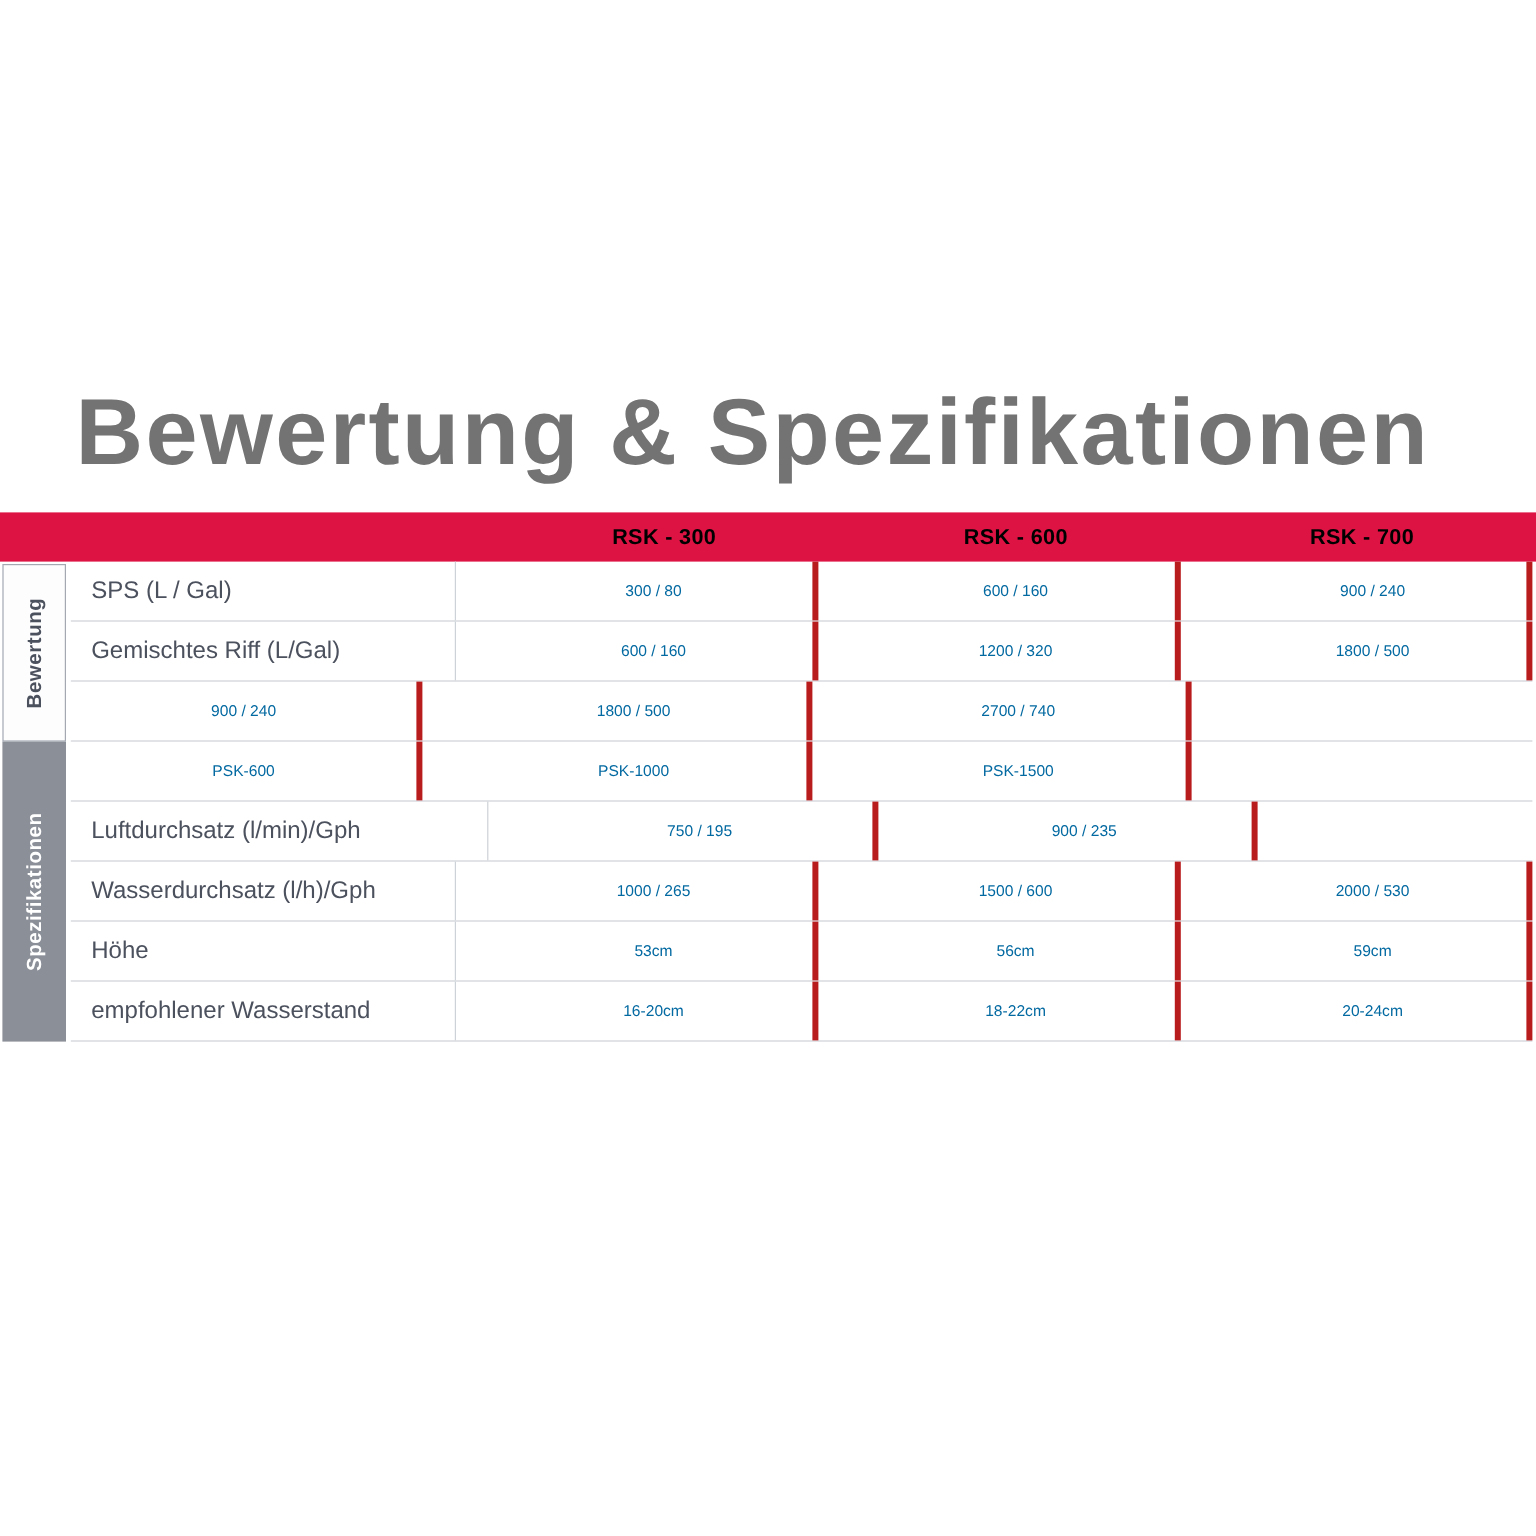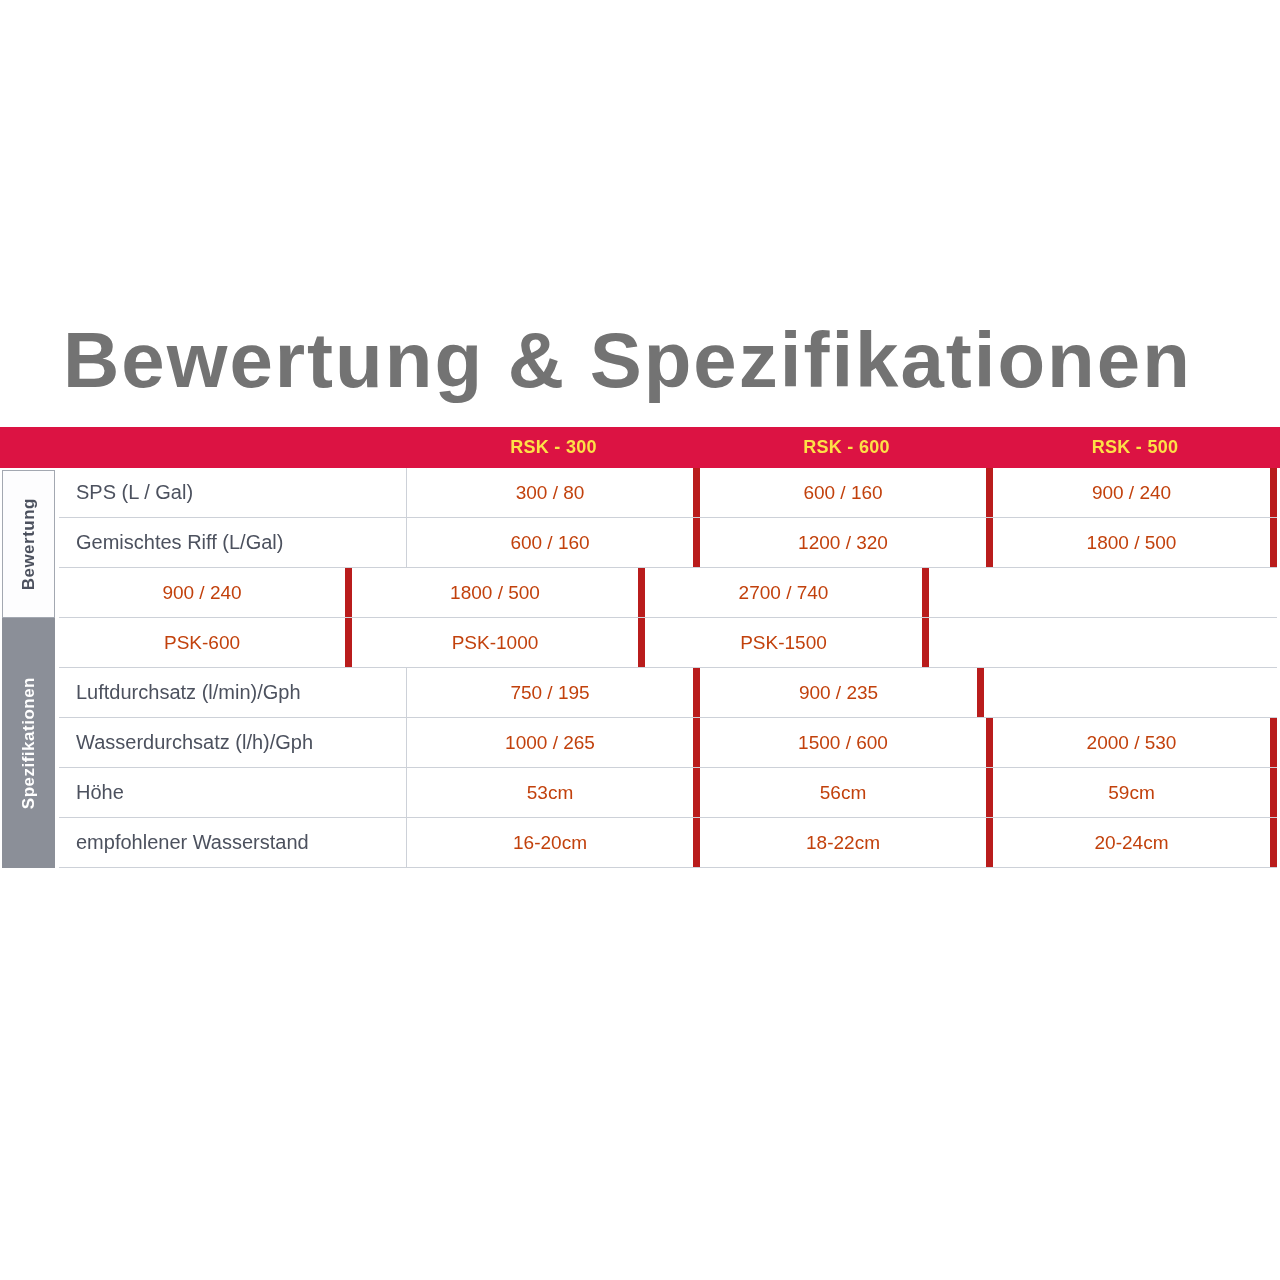--- a/index.html
+++ b/index.html
@@ -32,21 +32,21 @@
     height: 41px;
     background: #dc1343;
   }
   .header-cell {
     position: absolute;
     top: 0;
     height: 41px;
     display: flex;
     align-items: center;
     justify-content: center;
-    color: #fde047;
+    color: #000000;
     font-weight: 700;
     font-size: 18px;
     letter-spacing: 0.3px;
   }
   .hc1 { left: 407px; width: 293px; }
   .hc2 { left: 700px; width: 293px; }
   .hc3 { left: 993px; width: 284px; }
 
   .grid {
     position: absolute;
@@ -55,40 +55,41 @@
     width: 1218px;
     height: 400px;
     display: flex;
     flex-direction: column;
   }
   .row {
     flex: 1;
     display: flex;
     border-bottom: 1px solid #cdd1d8;
     box-sizing: border-box;
+    gap: 32px;
   }
   .cell {
     box-sizing: border-box;
     display: flex;
     align-items: center;
     overflow: hidden;
   }
   .cell.label {
     width: 348px;
     border-right: 1px solid #cdd1d8;
     padding-left: 17px;
     font-size: 20px;
     color: #4c515e;
   }
   .cell.val {
     width: 293px;
-    border-right: 7px solid #b91c1c;
+    border-right: 5px solid #b91c1c;
     justify-content: center;
-    font-size: 19px;
-    color: #c2410c;
+    font-size: 13px;
+    color: #0369a1;
   }
   .cell.val.last { width: 284px; }
 
   .strip {
     position: absolute;
     left: 2px;
     width: 53px;
     display: flex;
     align-items: center;
     justify-content: center;
@@ -119,21 +120,21 @@
 </head>
 <body>
 
 <div class="page">
 
   <h1 class="title">Bewertung &amp; Spezifikationen</h1>
 
   <div class="header-bar">
     <div class="header-cell hc1">RSK - 300</div>
     <div class="header-cell hc2">RSK - 600</div>
-    <div class="header-cell hc3">RSK - 500</div>
+    <div class="header-cell hc3">RSK - 700</div>
   </div>
 
   <div class="strip strip-bewertung">
     <span class="vtext">Bewertung</span>
   </div>
   <div class="strip strip-spez">
     <span class="vtext">Spezifikationen</span>
   </div>
 
   <div class="grid">

